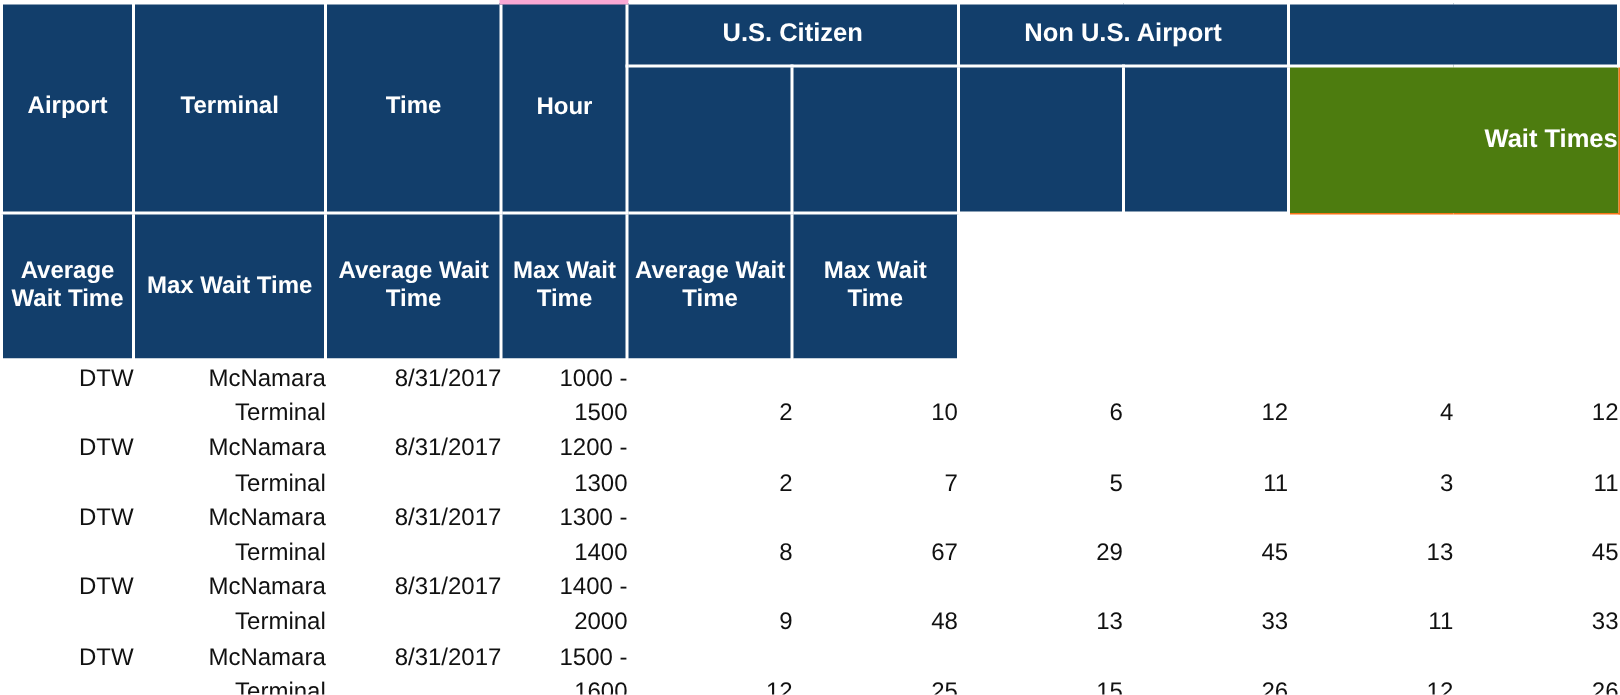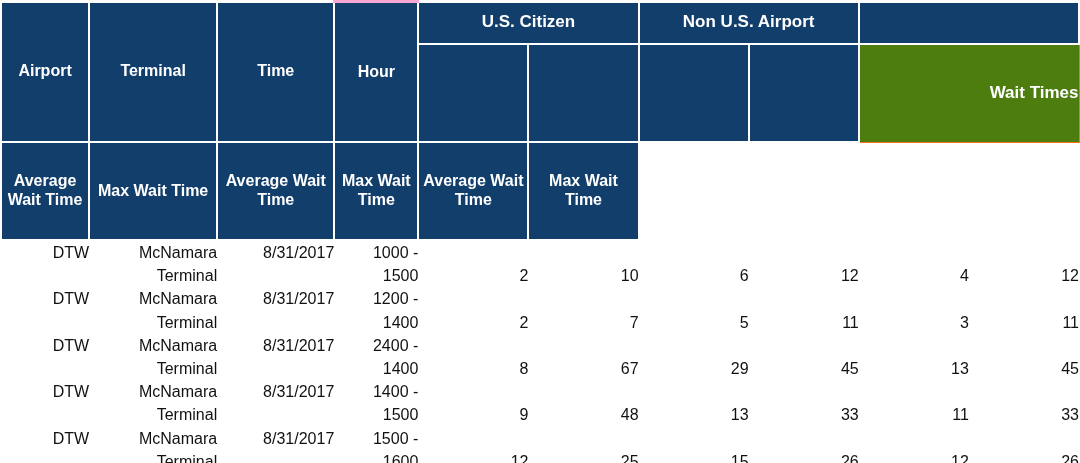--- a/index.html
+++ b/index.html
@@ -184,57 +184,57 @@
           </td>
           <td class="cell">
             <span class="two-line">McNamara
 Terminal</span>
           </td>
           <td class="cell">
             <span class="two-line">8/31/2017</span>
           </td>
           <td class="cell">
             <span class="two-line">1200 -
+1300</span>
+          </td>
+          <td class="cell num">
+            <span class="two-line">2</span>
+          </td>
+          <td class="cell num">
+            <span class="two-line">7</span>
+          </td>
+          <td class="cell num">
+            <span class="two-line">5</span>
+          </td>
+          <td class="cell num">
+            <span class="two-line">11</span>
+          </td>
+          <td class="cell num">
+            <span class="two-line">3</span>
+          </td>
+          <td class="cell num">
+            <span class="two-line">11</span>
+          </td>
+        </tr>
+        <tr>
+          <td class="cell">
+            <span class="two-line">DTW</span>
+          </td>
+          <td class="cell">
+            <span class="two-line">McNamara
+Terminal</span>
+          </td>
+          <td class="cell">
+            <span class="two-line">8/31/2017</span>
+          </td>
+          <td class="cell">
+            <span class="two-line">1300 -
 1400</span>
           </td>
           <td class="cell num">
-            <span class="two-line">2</span>
-          </td>
-          <td class="cell num">
-            <span class="two-line">7</span>
-          </td>
-          <td class="cell num">
-            <span class="two-line">5</span>
-          </td>
-          <td class="cell num">
-            <span class="two-line">11</span>
-          </td>
-          <td class="cell num">
-            <span class="two-line">3</span>
-          </td>
-          <td class="cell num">
-            <span class="two-line">11</span>
-          </td>
-        </tr>
-        <tr>
-          <td class="cell">
-            <span class="two-line">DTW</span>
-          </td>
-          <td class="cell">
-            <span class="two-line">McNamara
-Terminal</span>
-          </td>
-          <td class="cell">
-            <span class="two-line">8/31/2017</span>
-          </td>
-          <td class="cell">
-            <span class="two-line">2400 -
-1400</span>
-          </td>
-          <td class="cell num">
             <span class="two-line">8</span>
           </td>
           <td class="cell num">
             <span class="two-line">67</span>
           </td>
           <td class="cell num">
             <span class="two-line">29</span>
           </td>
           <td class="cell num">
             <span class="two-line">45</span>
@@ -252,21 +252,21 @@
           </td>
           <td class="cell">
             <span class="two-line">McNamara
 Terminal</span>
           </td>
           <td class="cell">
             <span class="two-line">8/31/2017</span>
           </td>
           <td class="cell">
             <span class="two-line">1400 -
-1500</span>
+2000</span>
           </td>
           <td class="cell num">
             <span class="two-line">9</span>
           </td>
           <td class="cell num">
             <span class="two-line">48</span>
           </td>
           <td class="cell num">
             <span class="two-line">13</span>
           </td>

